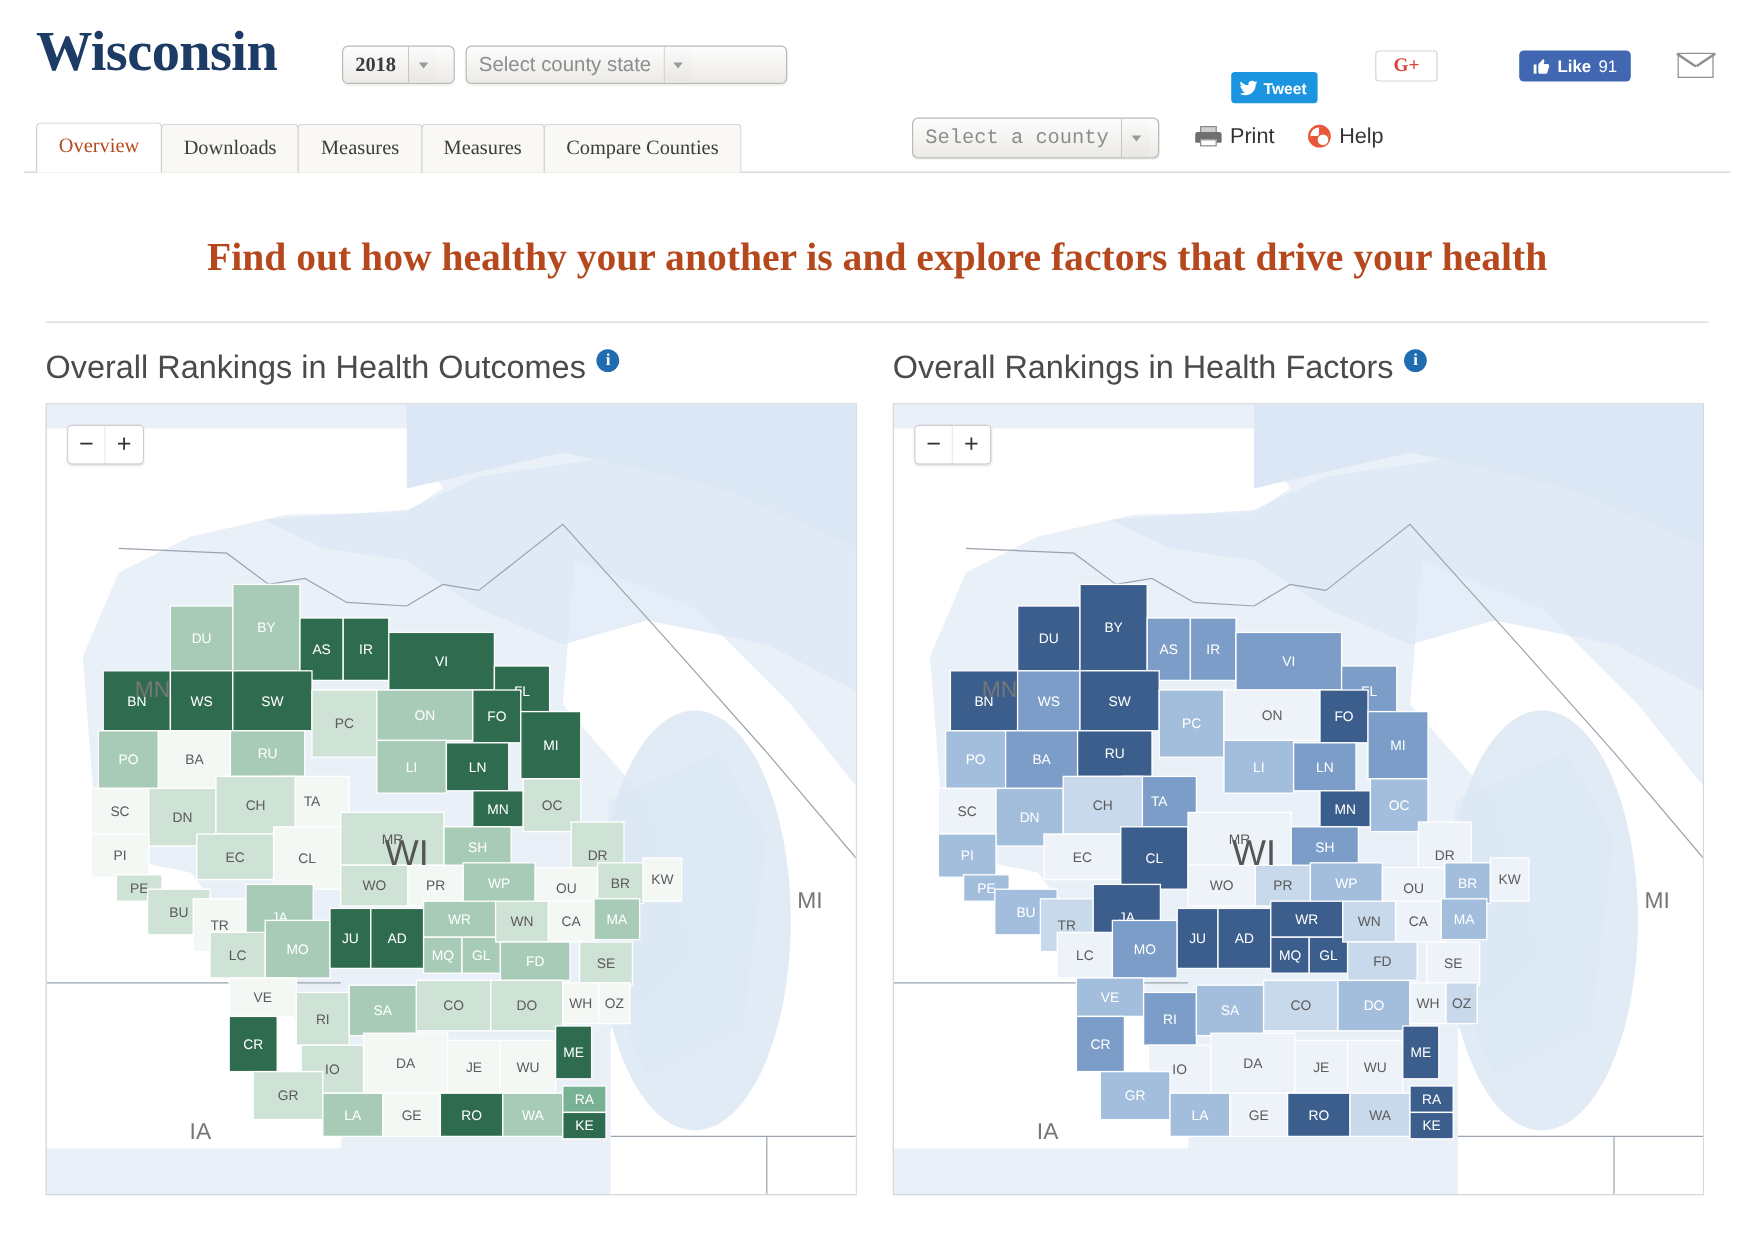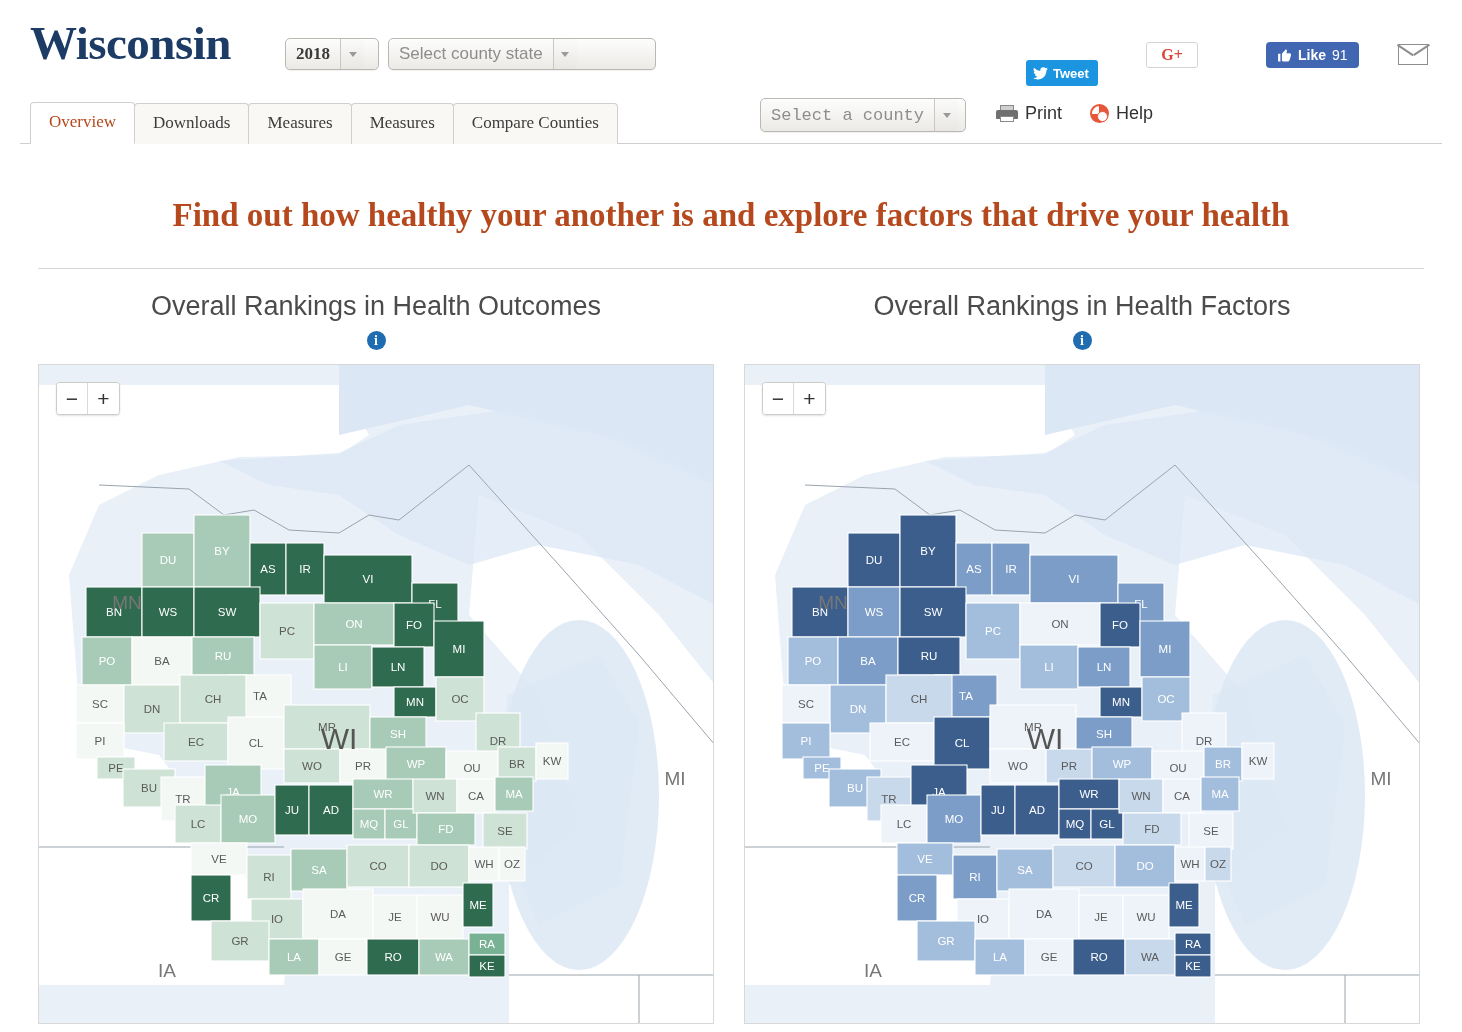--- a/index.html
+++ b/index.html
@@ -127,22 +127,22 @@
     font-family:"Liberation Serif", serif;
     font-size: 33px; font-weight:700;
     padding: 53px 0 34px 0;
   }
   .rule { height:1px; background:#d6d6d6; margin: 0 38px; }
 
   
   .panels { display:flex; padding: 22px 38px 0 38px; gap: 30px; }
   .panel { width: 676px; }
   .panel-head {
-    display:flex; align-items:center; gap:9px;
-    font-size: 27px; color:#4b4b4b; margin-bottom: 14px; font-weight:400;flex-direction:column;
+    display:flex; align-items:flex-start; gap:9px;
+    font-size: 27px; color:#4b4b4b; margin-bottom: 14px; font-weight:400;
   }
   .info-icon {
     width:19px;height:19px;border-radius:50%;background:#1f6cb0;
     color:#fff; font-family:"Liberation Serif",serif; font-weight:700;
     font-size:14px; display:flex;align-items:center;justify-content:center;
     line-height:1;
   }
   .mapbox {
     position:relative; width:676px; height: 660px;
     border:1px solid #d8d8d8; background:#eaf1f9; overflow:hidden;

